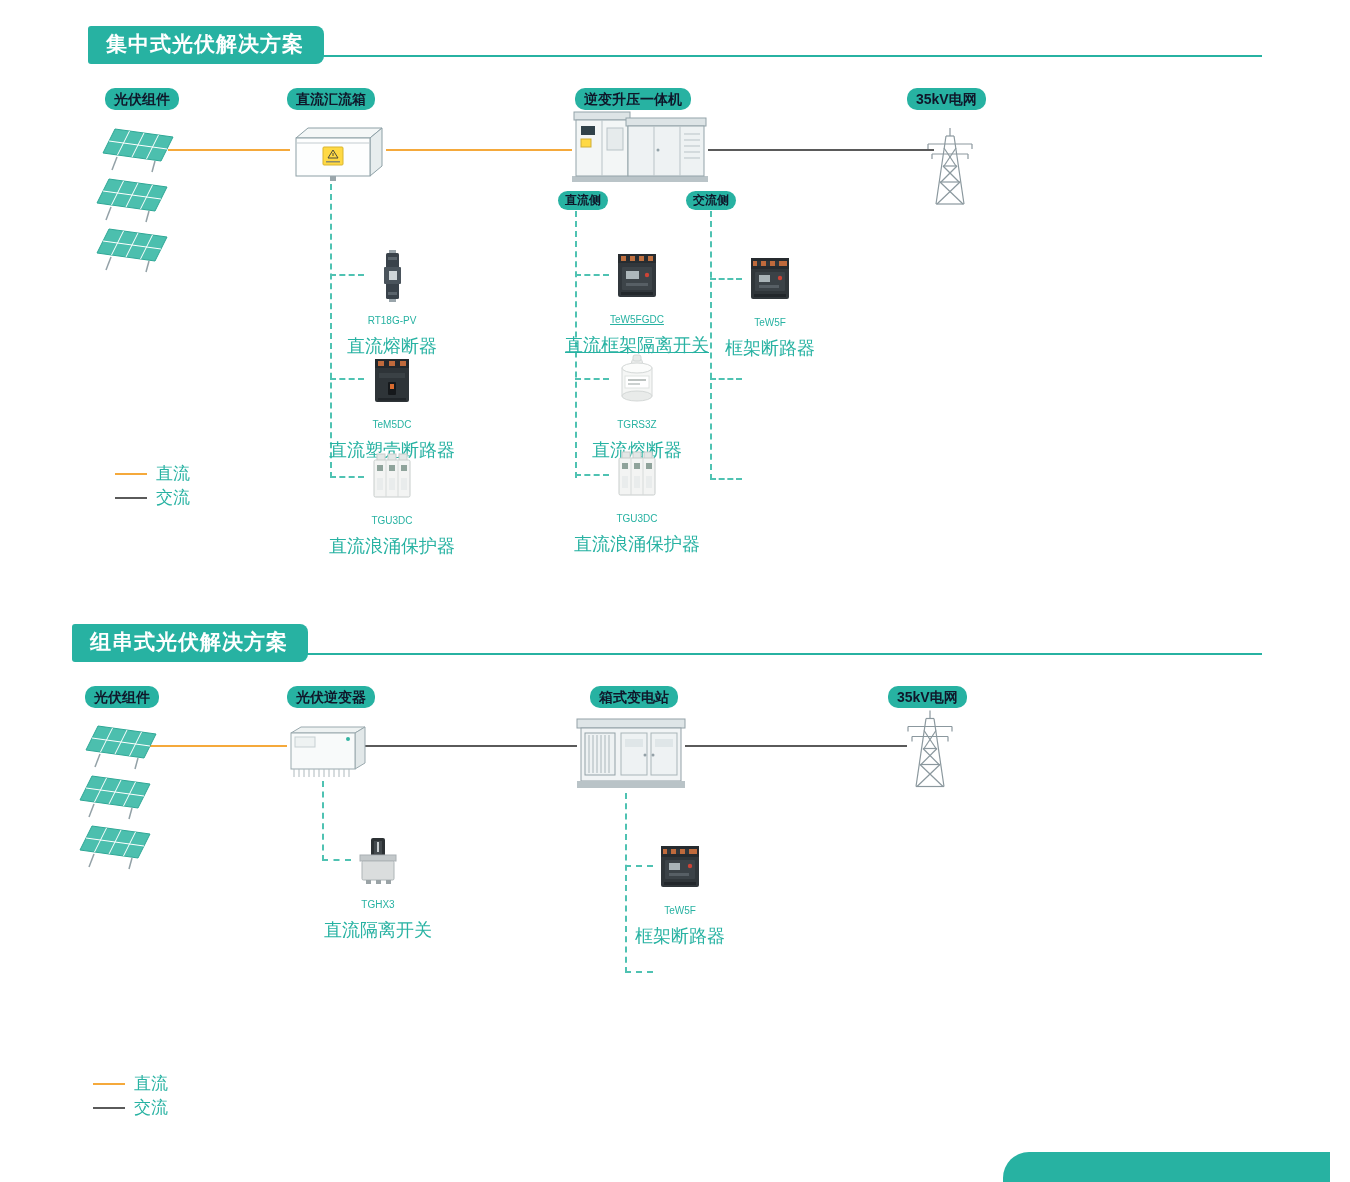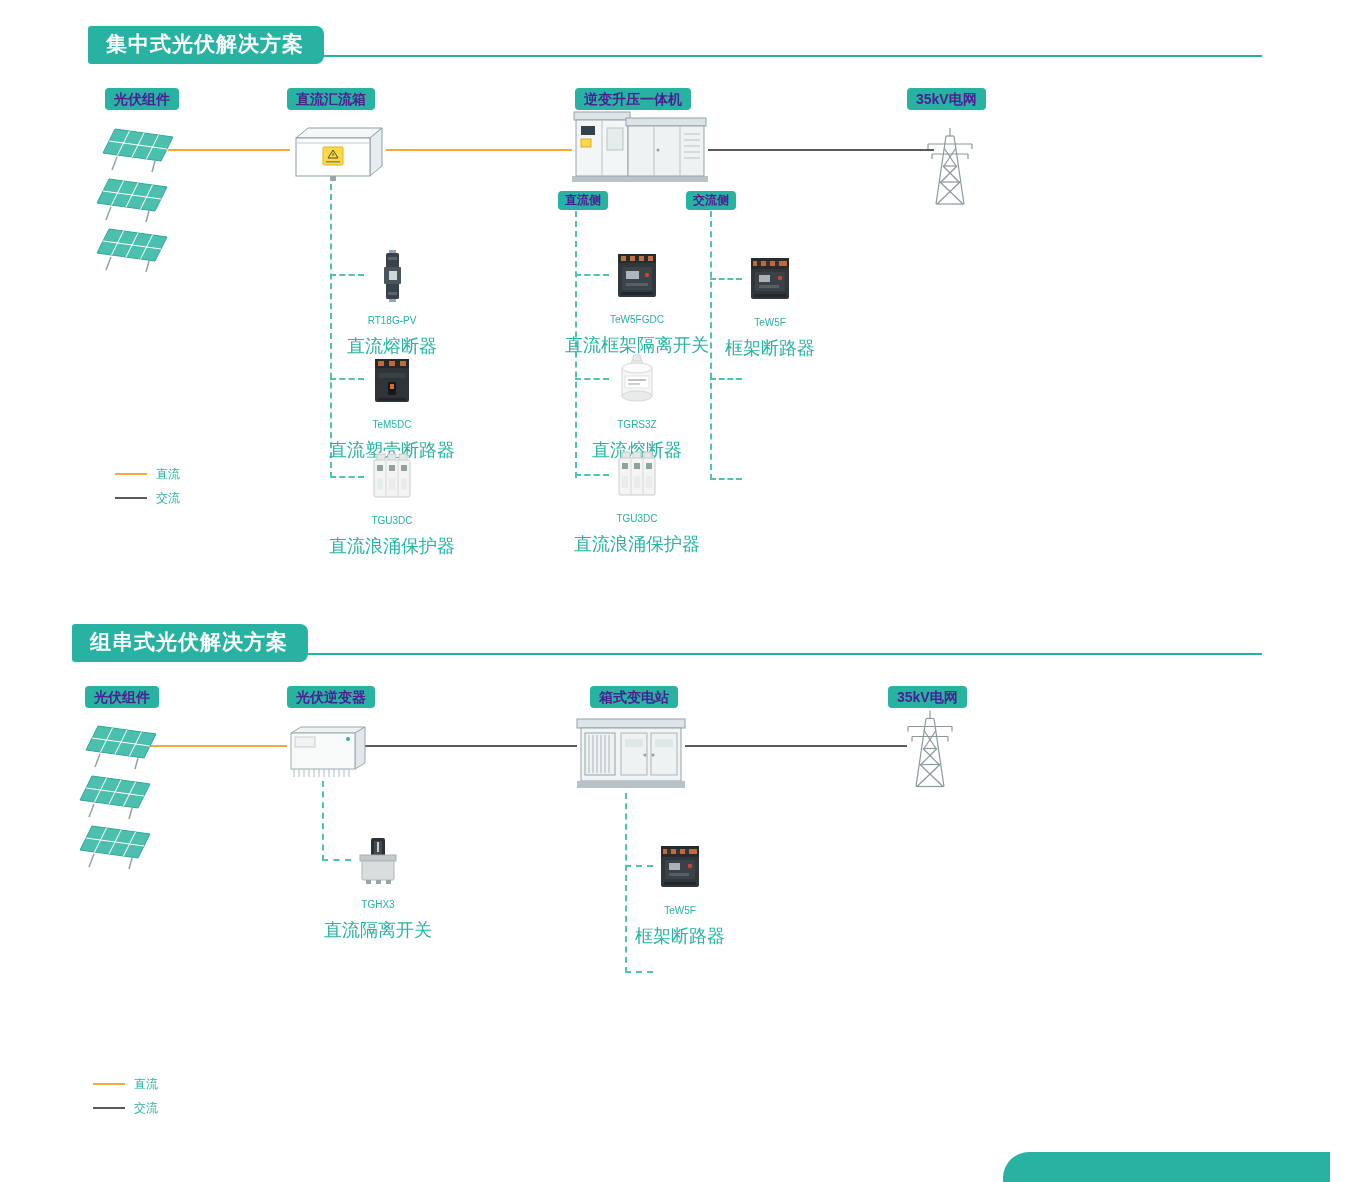--- a/index.html
+++ b/index.html
@@ -7,37 +7,37 @@
     position:relative;width:1330px;height:1182px;overflow:hidden;background:#fff;
     font-family:"Liberation Sans","DejaVu Sans",sans-serif;
   }
   .sec-title{
     position:absolute;z-index:3;background:#27B2A2;color:#fff;font-weight:bold;
     font-size:21px;letter-spacing:1px;padding:4px 20px 6px 18px;border-radius:3px 8px 8px 3px;
     white-space:nowrap;
   }
   .sec-line{position:absolute;z-index:1;height:2px;background:#27B2A2;}
   .badge{
-    position:absolute;z-index:3;background:#27B2A2;color:#4c1d95;font-weight:bold;
-    font-size:14px;line-height:18px;padding:2px 9px;border-radius:4px;white-space:nowrap;
+    position:absolute;z-index:3;background:#27B2A2;color:#0f172a;font-weight:bold;
+    font-size:14px;line-height:18px;padding:2px 9px;border-radius:10px;white-space:nowrap;
   }
   .badge.small{font-size:12px;line-height:15px;padding:2px 7px;}
   .hline{position:absolute;z-index:0;height:2px;}
   .dc{background:#F5A93B;}
   .ac{background:#5A5A5A;}
   .vdash{position:absolute;z-index:0;width:0;border-left:2px dashed #4FC2B2;}
   .hdash{position:absolute;z-index:0;height:0;border-top:2px dashed #4FC2B2;}
   .scene{position:absolute;z-index:2;line-height:0;}
   .product{position:absolute;z-index:2;width:150px;text-align:center;color:#27B2A2;}
   .product .dev{height:58px;display:flex;align-items:flex-end;justify-content:center;line-height:0;}
   .product .pname{font-size:10px;margin-top:8px;line-height:17px;}
   .product .pdesc{font-size:18px;margin-top:9px;line-height:16px;}
   .legend-row{position:absolute;z-index:2;display:flex;align-items:center;gap:9px;}
   .legend-row .sw{width:32px;height:2px;}
-  .legend-row .lbl{font-size:12px;color:#27B2A2;line-height:14px;}
+  .legend-row .lbl{font-size:17px;color:#27B2A2;line-height:14px;}
   .footer-wave{
     position:absolute;z-index:1;left:1003px;top:1152px;width:400px;height:60px;
     background:#27B2A2;border-radius:26px 0 0 26px;
   }
 </style>
 </head>
 <body>
 
 <div id="canvas">
 
@@ -223,21 +223,21 @@
           <rect x="37" y="17" width="6" height="6" fill="#8fa39b"></rect>
         <rect x="13" y="30" width="6" height="12" fill="#e9ecec"></rect>
           <rect x="25" y="30" width="6" height="12" fill="#e9ecec"></rect>
           <rect x="37" y="30" width="6" height="12" fill="#e9ecec"></rect>
       </svg>
     </div>
     <div class="pname">TGU3DC</div>
     <div class="pdesc">直流浪涌保护器</div>
   </div>
 
-  <div class="product" style="left:562px;top:245px;">
+  <div class="product" style="left:562px;top:245px;text-decoration:underline;">
     <div class="dev">
       <svg width="56" height="56" viewBox="0 0 56 56">
         <rect x="9" y="7" width="38" height="43" rx="2" fill="#31373c"></rect>
         <rect x="9" y="7" width="38" height="9" fill="#272c30"></rect>
         <rect x="12" y="9" width="5" height="5" fill="#c0703f"></rect>
           <rect x="21" y="9" width="5" height="5" fill="#c0703f"></rect>
           <rect x="30" y="9" width="5" height="5" fill="#c0703f"></rect>
           <rect x="39" y="9" width="5" height="5" fill="#c0703f"></rect>
         <rect x="13" y="20" width="30" height="23" rx="1" fill="#3d4449"></rect>
         <rect x="17" y="24" width="13" height="8" fill="#aeb8bc"></rect>

